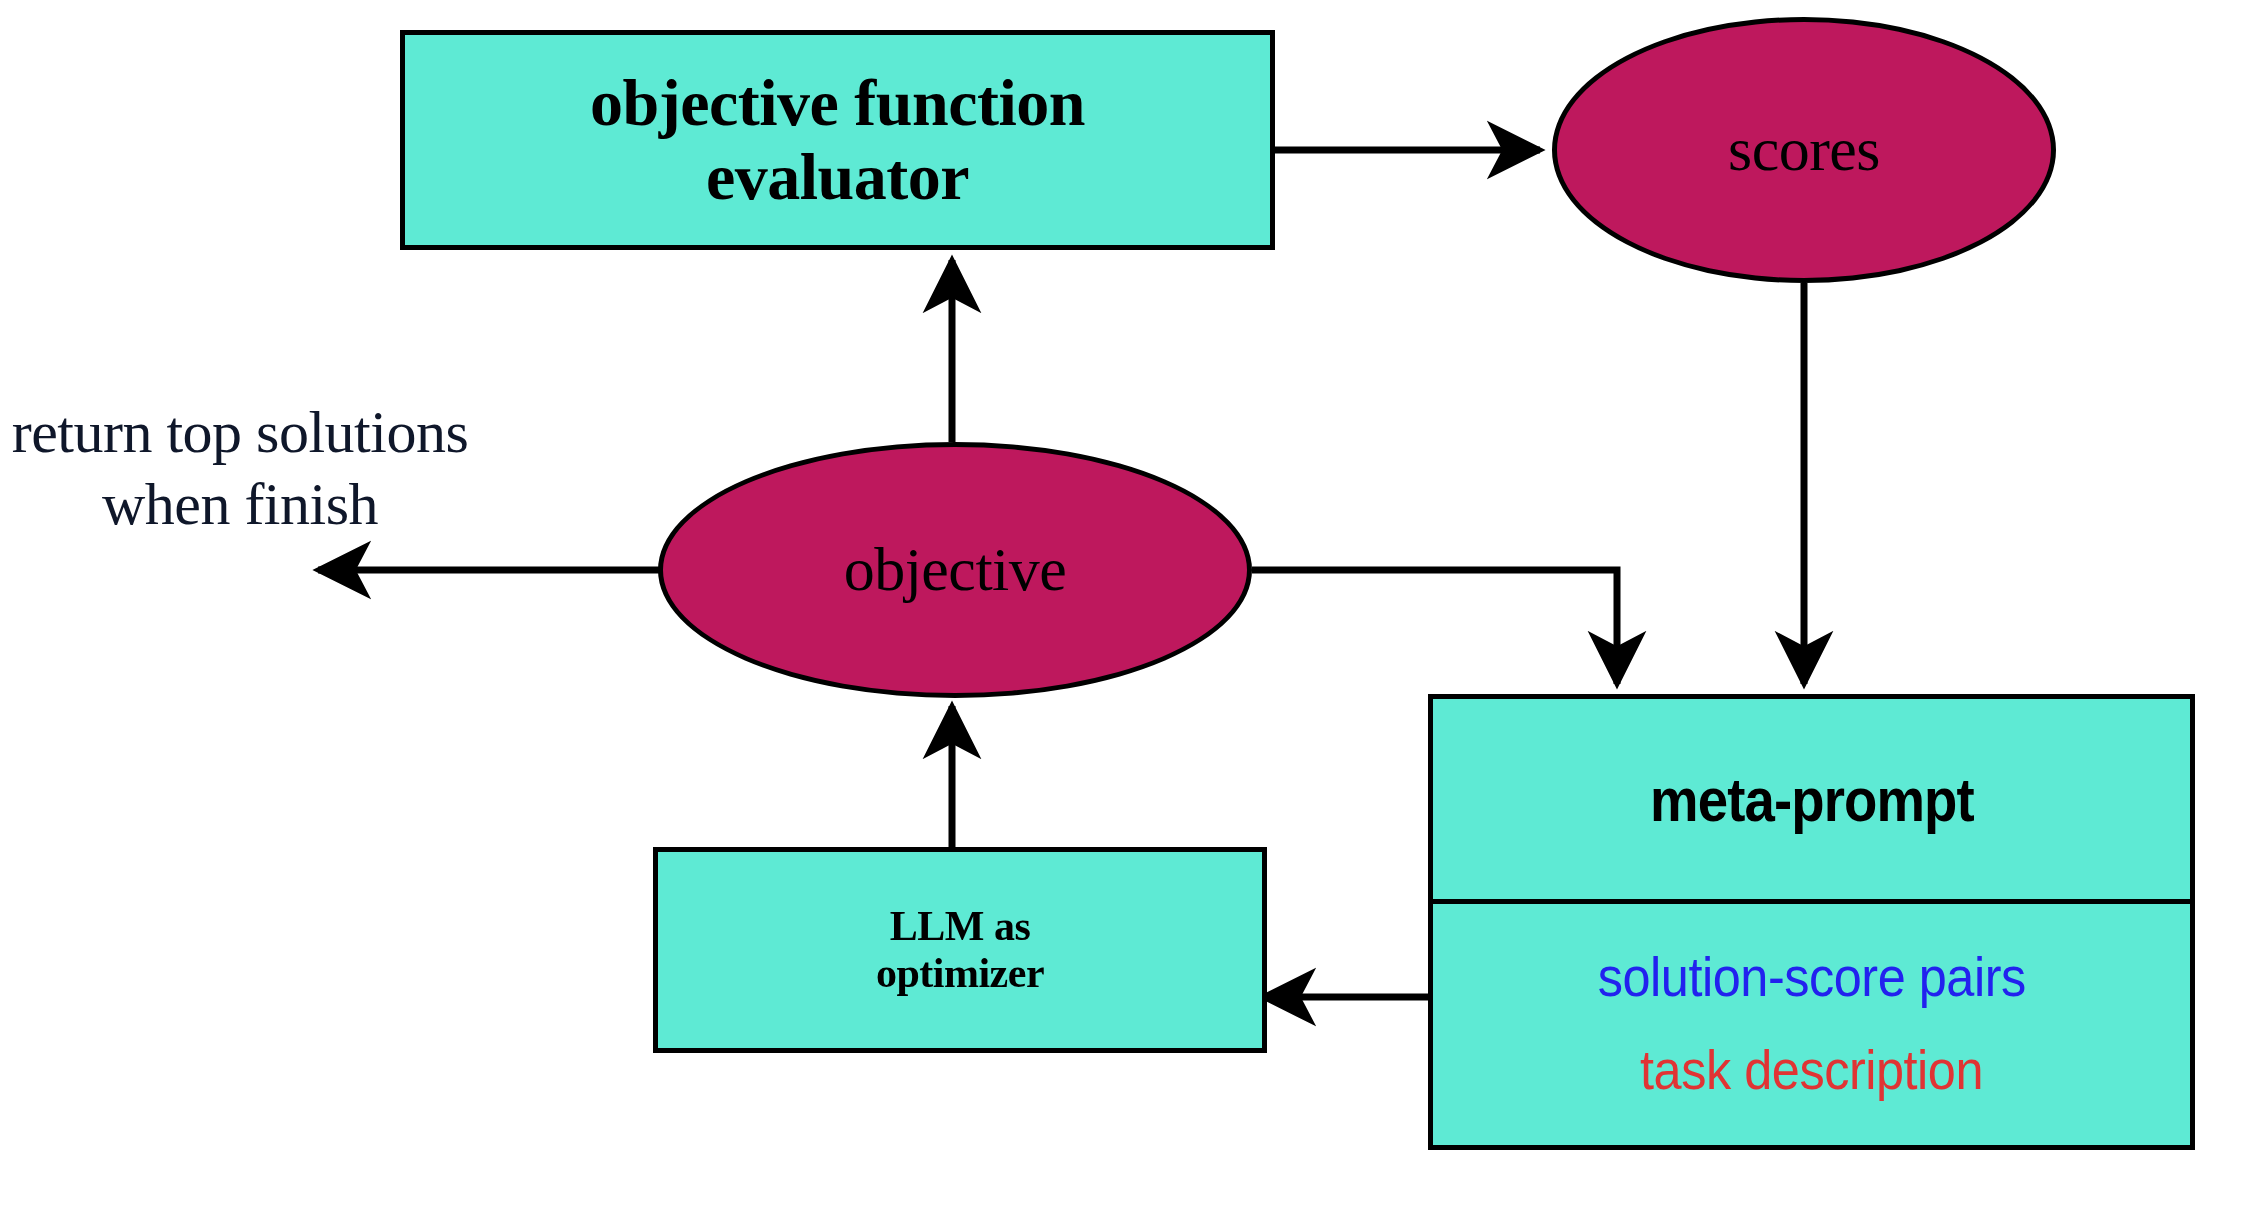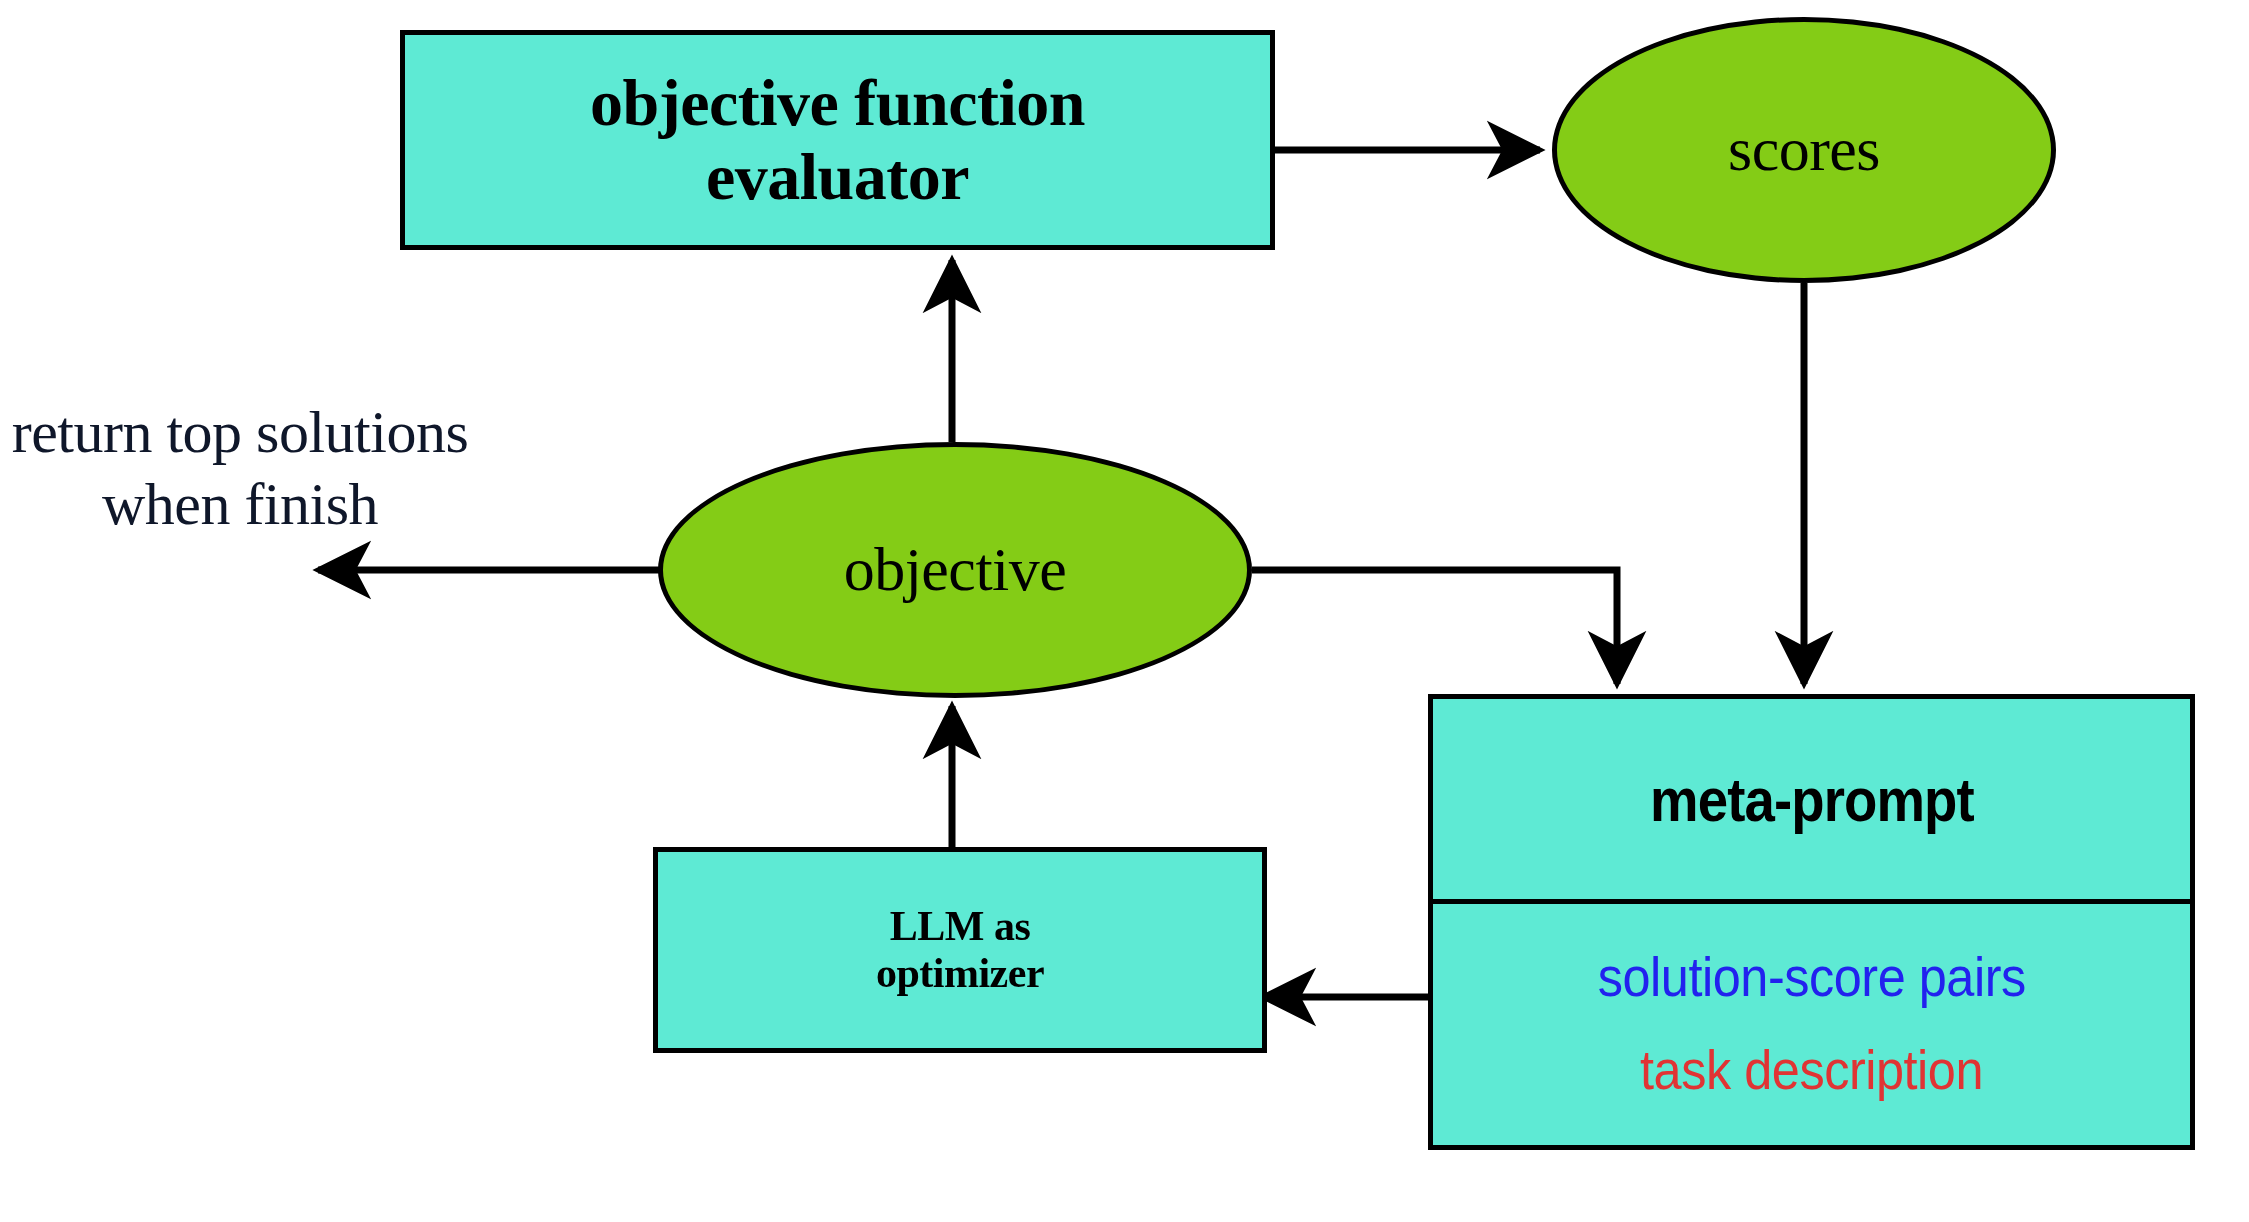--- a/index.html
+++ b/index.html
@@ -104,21 +104,21 @@
     transform: scaleX(0.9);
     white-space: nowrap;
   }
   #meta-pairs { color: #2222ee; }
   #meta-task  { color: #e03434; }
 
   
   .ellipse {
     border: 5px solid #000000;
     border-radius: 50%;
-    background: #84cc16;
+    background: #be185d;
   }
   .ellipse-label {
     font-family: "Liberation Serif", "DejaVu Serif", serif;
     font-weight: normal;
     font-size: 62px;
     line-height: 1.18;
     letter-spacing: -0.5px;
   }
   #scores-ellipse {
     left: 1552px;

